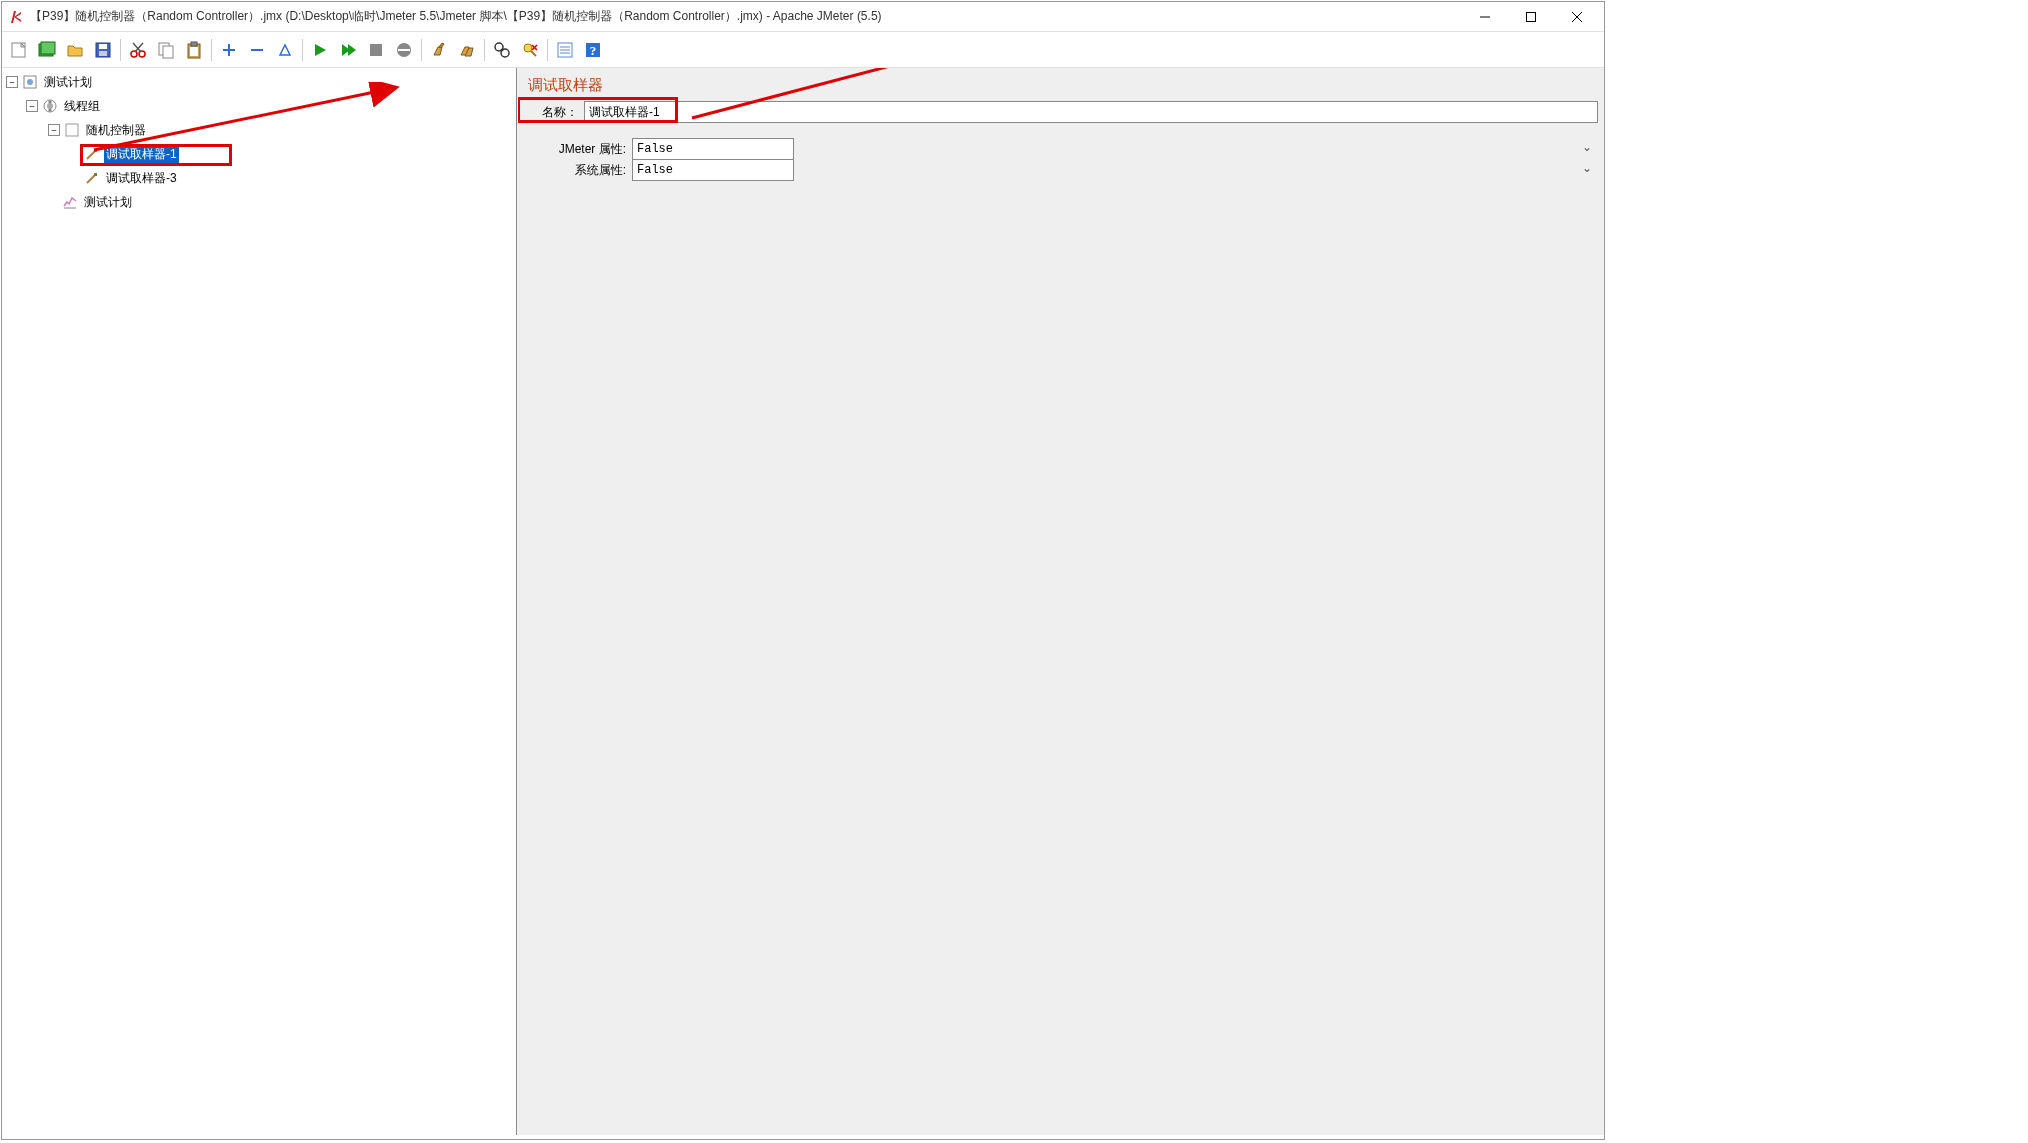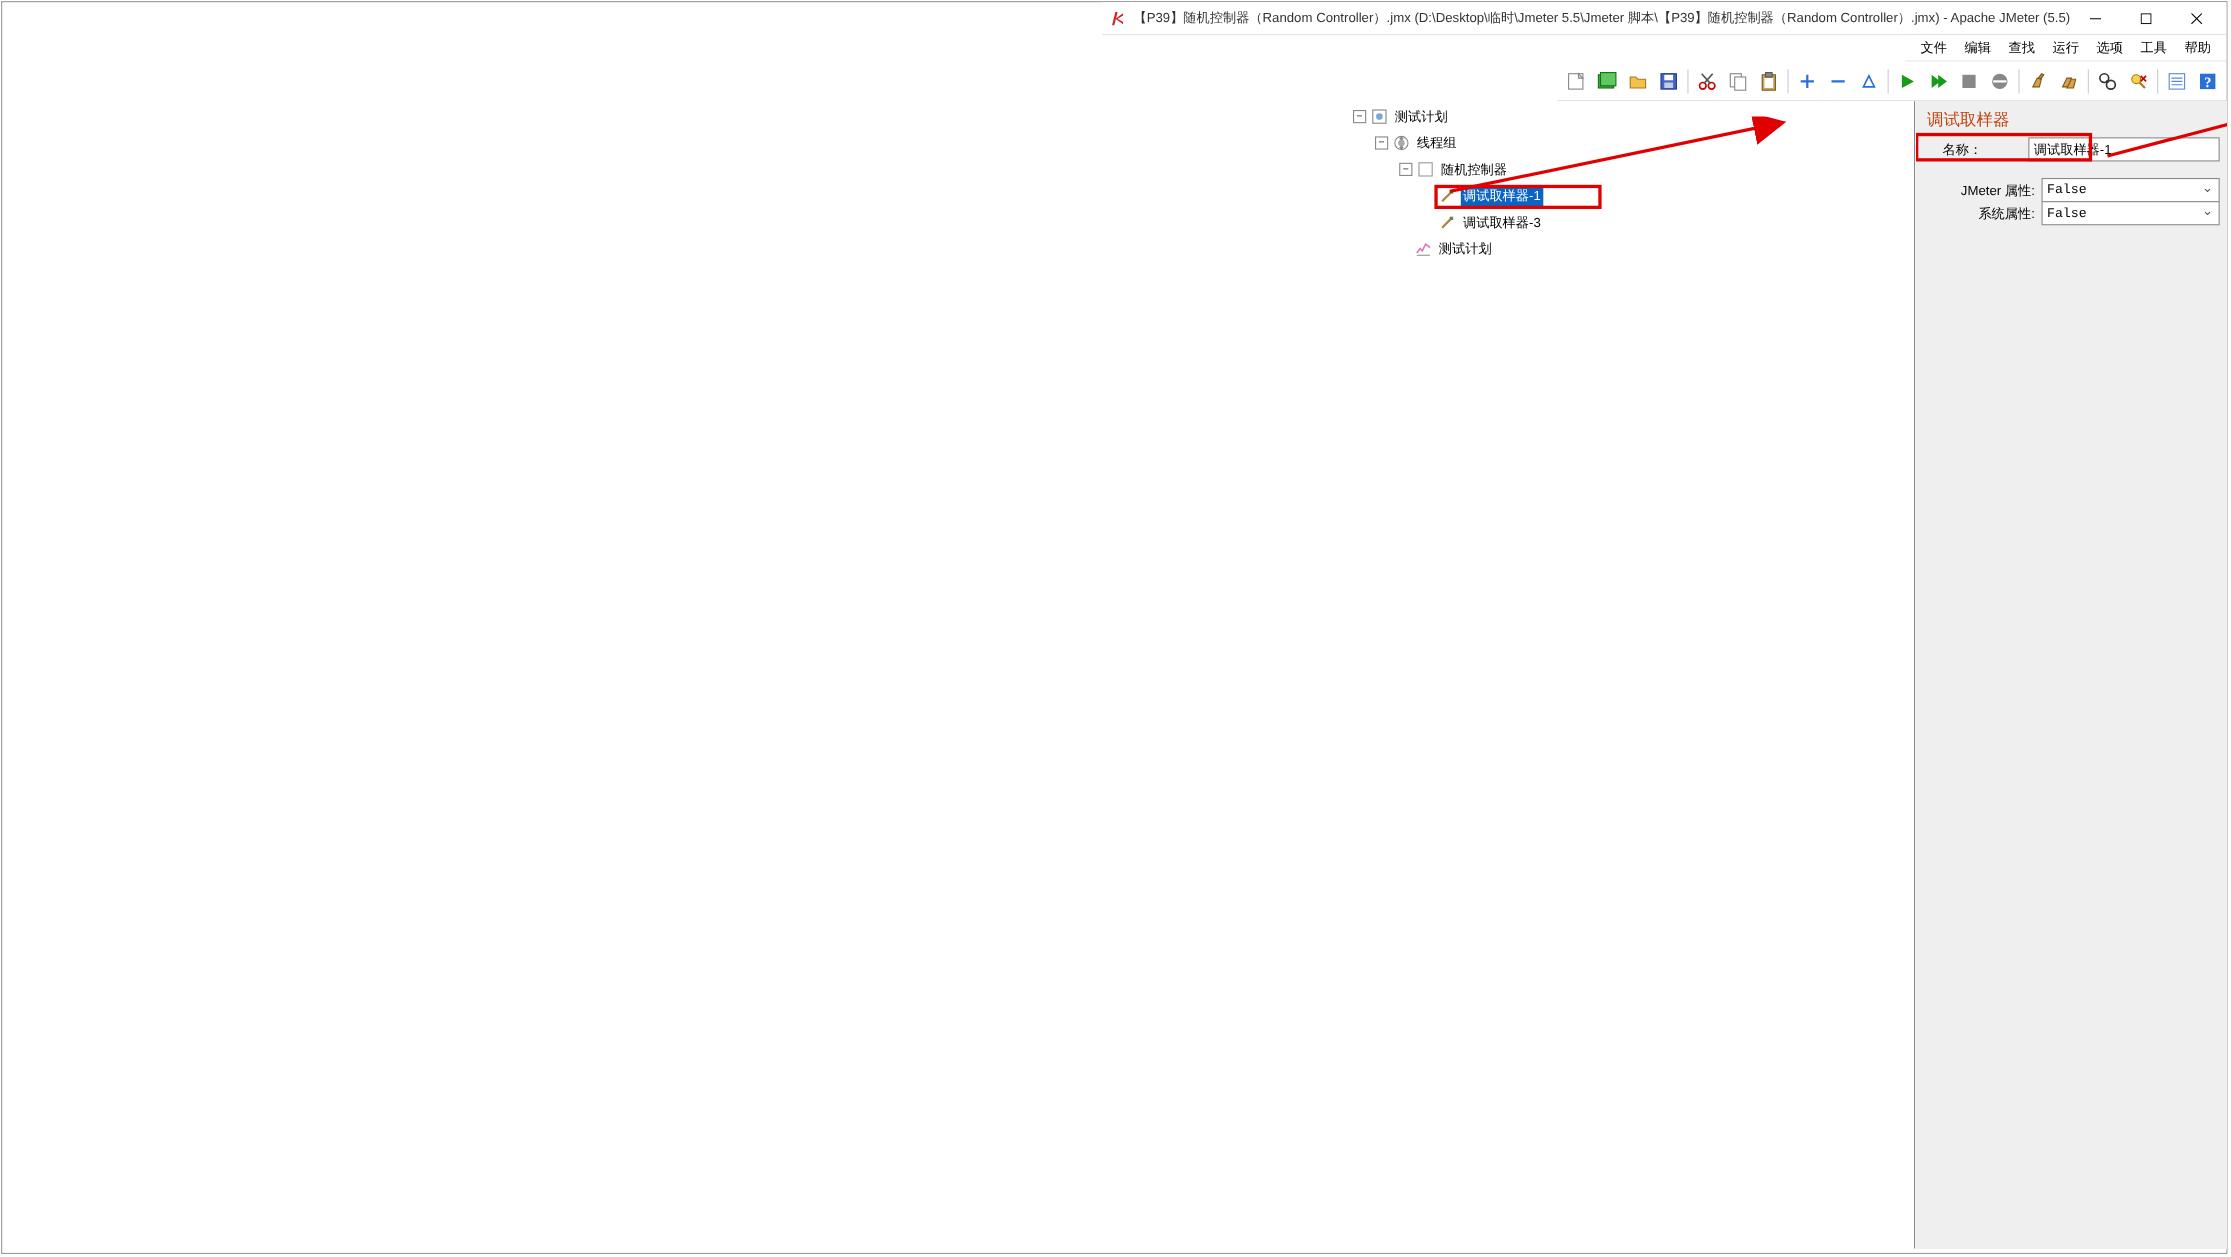--- a/index.html
+++ b/index.html
@@ -1,17 +1,17 @@
 <!DOCTYPE html>
 <html><head>
 <meta charset="utf-8">
 <style>
 *{box-sizing:border-box;margin:0;padding:0;}
 body{font-family:"Microsoft YaHei","SimSun",Arial,sans-serif;font-size:12px;background:#fff;overflow:hidden;width:2028px;height:1143px;position:relative;}
-.outer-border{border:1px solid #999;width:2024px;height:1139px;margin:1px;background:#fff;display:flex;flex-direction:column;align-items:flex-end;}
+.outer-border{border:1px solid #999;width:1604px;height:1139px;margin:1px;background:#fff;display:flex;flex-direction:column;}
 .titlebar{height:30px;display:flex;align-items:center;padding:0 4px;background:#fff;border-bottom:1px solid #e0e0e0;}
 .titlebar .app-icon{width:16px;height:16px;margin:0 6px 0 2px;}
 .titlebar .title-text{flex:1;font-size:12px;color:#333;white-space:nowrap;overflow:hidden;}
 .win-controls{display:flex;}
 .win-btn{width:46px;height:30px;display:flex;align-items:center;justify-content:center;cursor:pointer;}
 .menubar{height:24px;display:flex;align-items:center;padding:0 6px;border-bottom:1px solid #e0e0e0;background:#fff;}
 .menu-item{padding:2px 8px;cursor:pointer;font-size:12px;}
 .toolbar{height:36px;display:flex;align-items:center;padding:2px 4px;gap:2px;border-bottom:1px solid #e0e0e0;background:#fff;}
 .tb-btn{width:26px;height:26px;display:flex;align-items:center;justify-content:center;cursor:pointer;border:1px solid transparent;}
 .tb-sep{width:1px;height:22px;background:#ccc;margin:0 2px;}
@@ -20,21 +20,21 @@
 .details-pane{flex:1;background:#efefef;overflow:auto;border-left:1px solid #f4f4f4;}
 .tree{padding:2px 0;font-size:12px;}
 .tree-node{display:flex;align-items:center;height:24px;white-space:nowrap;}
 .tree-toggle{width:12px;height:12px;border:1px solid #888;background:#fff;display:flex;align-items:center;justify-content:center;font-size:9px;line-height:1;cursor:pointer;margin-right:4px;font-family:monospace;color:#333;}
 .tree-icon{width:16px;height:16px;margin-right:4px;display:inline-flex;align-items:center;justify-content:center;}
 .tree-label{padding:1px 2px;}
 .tree-label.selected{background:#0a64c4;color:#fff;}
 .red-box{position:absolute;border:3px solid #e10000;pointer-events:none;}
 .red-arrow{position:absolute;pointer-events:none;}
 .panel-title{font-size:15px;font-weight:normal;padding:8px 10px 6px 10px;color:#c2410c;}
-.form-row{display:flex;align-items:center;padding:0 6px;margin-bottom:2px;gap:36px;}
+.form-row{display:flex;align-items:center;padding:0 6px;margin-bottom:2px;}
 .form-label{width:60px;text-align:right;padding-right:6px;font-size:12px;}
 .form-input{flex:1;height:22px;border:1px solid #888;background:#fff;padding:0 4px;font-size:12px;font-family:inherit;}
 .prop-row{display:flex;align-items:center;padding:0 6px;margin-top:-1px;}
 .prop-label{width:108px;text-align:right;padding-right:6px;font-size:12px;font-family:Liberation Sans, sans-serif;}
 .prop-select{flex:1;height:22px;border:1px solid #888;background:#fff;padding:0 4px;font-size:12px;font-family:Liberation Mono, monospace;appearance:none;-webkit-appearance:none;position:relative;}
 .select-wrap{flex:1;position:relative;}
 .select-wrap::after{content:"⌄";position:absolute;right:6px;top:2px;font-size:12px;color:#555;pointer-events:none;}
 svg{display:block;}
 .statusbar{height:4px;background:#fff;}
 </style>
@@ -63,29 +63,20 @@
         </div>
       <div class="win-btn close">
           <svg width="10" height="10">
             <line x1="0" y1="0" x2="10" y2="10" stroke="#000" stroke-width="1"></line>
             <line x1="10" y1="0" x2="0" y2="10" stroke="#000" stroke-width="1"></line>
           </svg>
         </div>
     </div>
   </div>
 
-  <div class="menubar">
-    <div class="menu-item">文件</div>
-    <div class="menu-item">编辑</div>
-    <div class="menu-item">查找</div>
-    <div class="menu-item">运行</div>
-    <div class="menu-item">选项</div>
-    <div class="menu-item">工具</div>
-    <div class="menu-item">帮助</div>
-  </div>
 
   <div class="toolbar">
     <div class="tb-btn">
         <svg width="18" height="18">
           <rect x="2" y="2" width="13" height="14" fill="#fff" stroke="#888"></rect>
           <path d="M11 2 L15 6 L11 6 Z" fill="#ddd" stroke="#888"></path>
         </svg>
       </div>
     <div class="tb-btn">
         <svg width="18" height="18">

